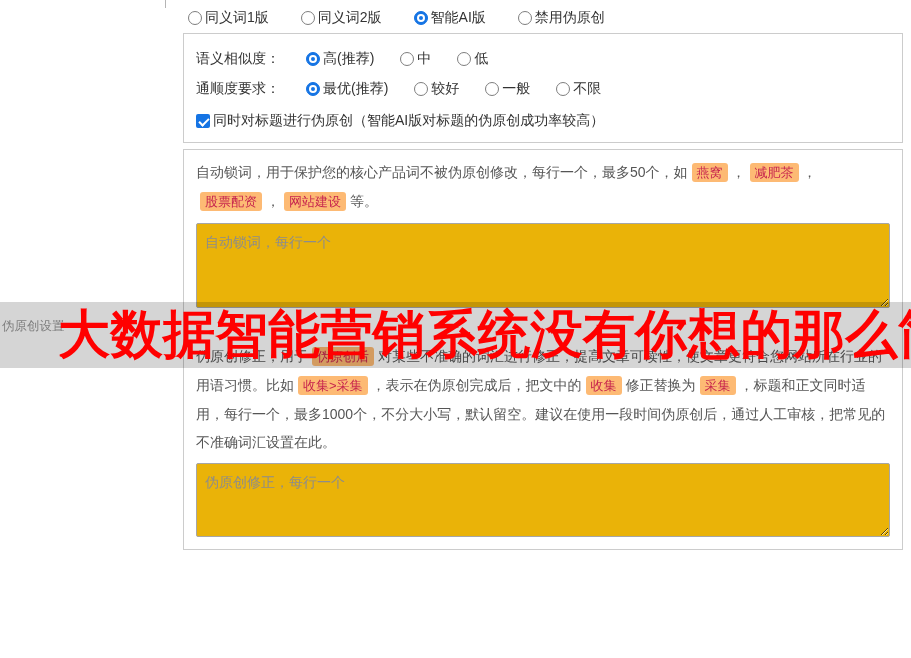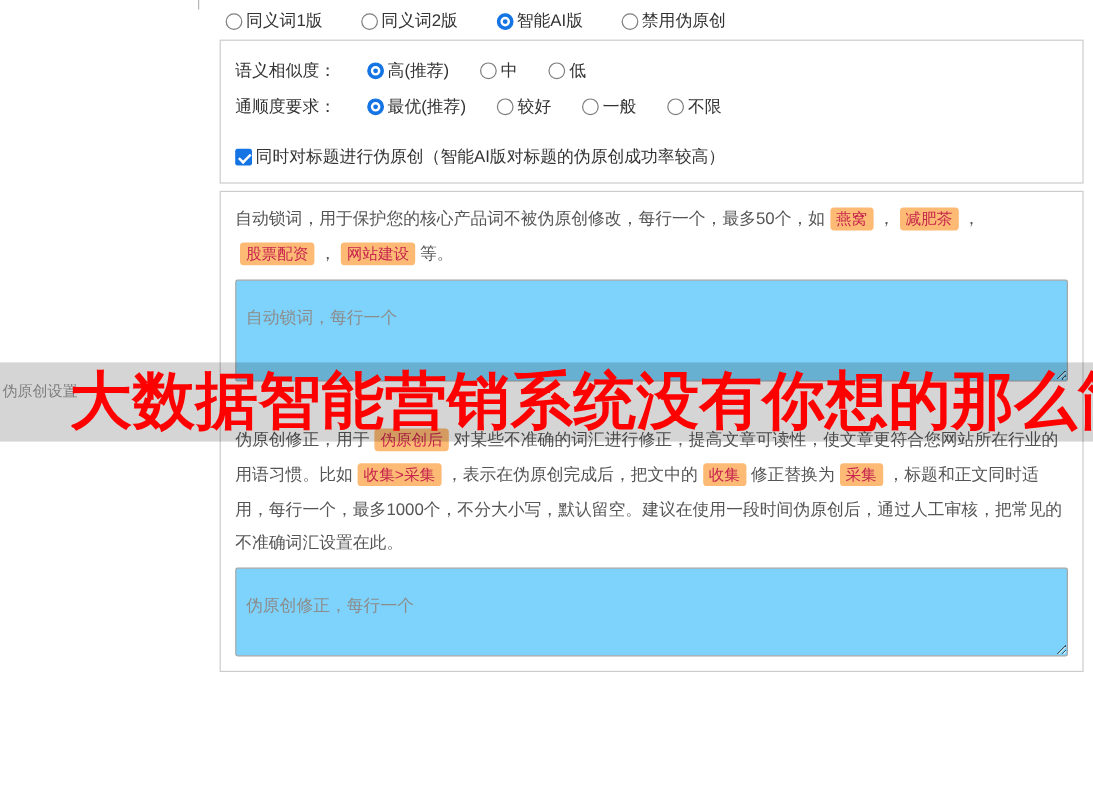--- a/index.html
+++ b/index.html
@@ -35,21 +35,21 @@
   .opt-row { display: flex; align-items: center; height: 30px; gap: 26px; }
   .opt-row .row-label { color: #333; }
   .opt-row .radio-opt { gap: 0; }
 
   .desc { line-height: 28px; margin-top: 6px; }
   .t-green { color: #2e9b2e; }
   .t-plain { color: #555; }
   .t-link { color: #0a6ce0; text-decoration: none; cursor: pointer; }
   .t-warn { color: #ff0000; }
 
-  .cb-row { margin-top: 18px; display: flex; align-items: center; color: #333; }
+  .cb-row { margin-top: 8px; display: flex; align-items: center; color: #333; }
   .checkbox {
     width: 14px; height: 14px; background: #1574e4; border-radius: 2px;
     display: inline-block; position: relative; margin-right: 3px; flex: 0 0 auto;
   }
   .checkbox::after {
     content: ""; position: absolute; left: 4.5px; top: 1.5px;
     width: 4px; height: 8px;
     border: solid #fff; border-width: 0 2px 2px 0;
     transform: rotate(45deg);
   }
@@ -58,22 +58,22 @@
   .para2 { margin-top: 34px; }
   code.kw {
     color: #c7254e; background: #fdba74; border-radius: 3px;
     padding: 2px 5px; margin: 0 4px; font-size: 13px;
     font-family: "Liberation Sans", "DejaVu Sans", sans-serif;
     white-space: nowrap;
   }
   textarea {
     display: block; width: 100%; margin-top: 7px;
     border: 1px solid #a6a6a6; border-radius: 2px;
-    padding: 22px 8px; font-size: 14px; color: #444;
-    font-family: inherit; resize: both; background: #7dd3fc; outline: none;
+    padding: 10px 8px; font-size: 14px; color: #444;
+    font-family: inherit; resize: both; background: #eab308; outline: none;
   }
   .ta1 { height: 85px; }
   .ta2 { height: 74px; }
   textarea::placeholder { color: #8c8c8c; opacity: 1; }
 
   
   .side-label {
     position: absolute; left: 2px; top: 318px;
     color: #999; font-size: 12.5px; z-index: 5;
   }

